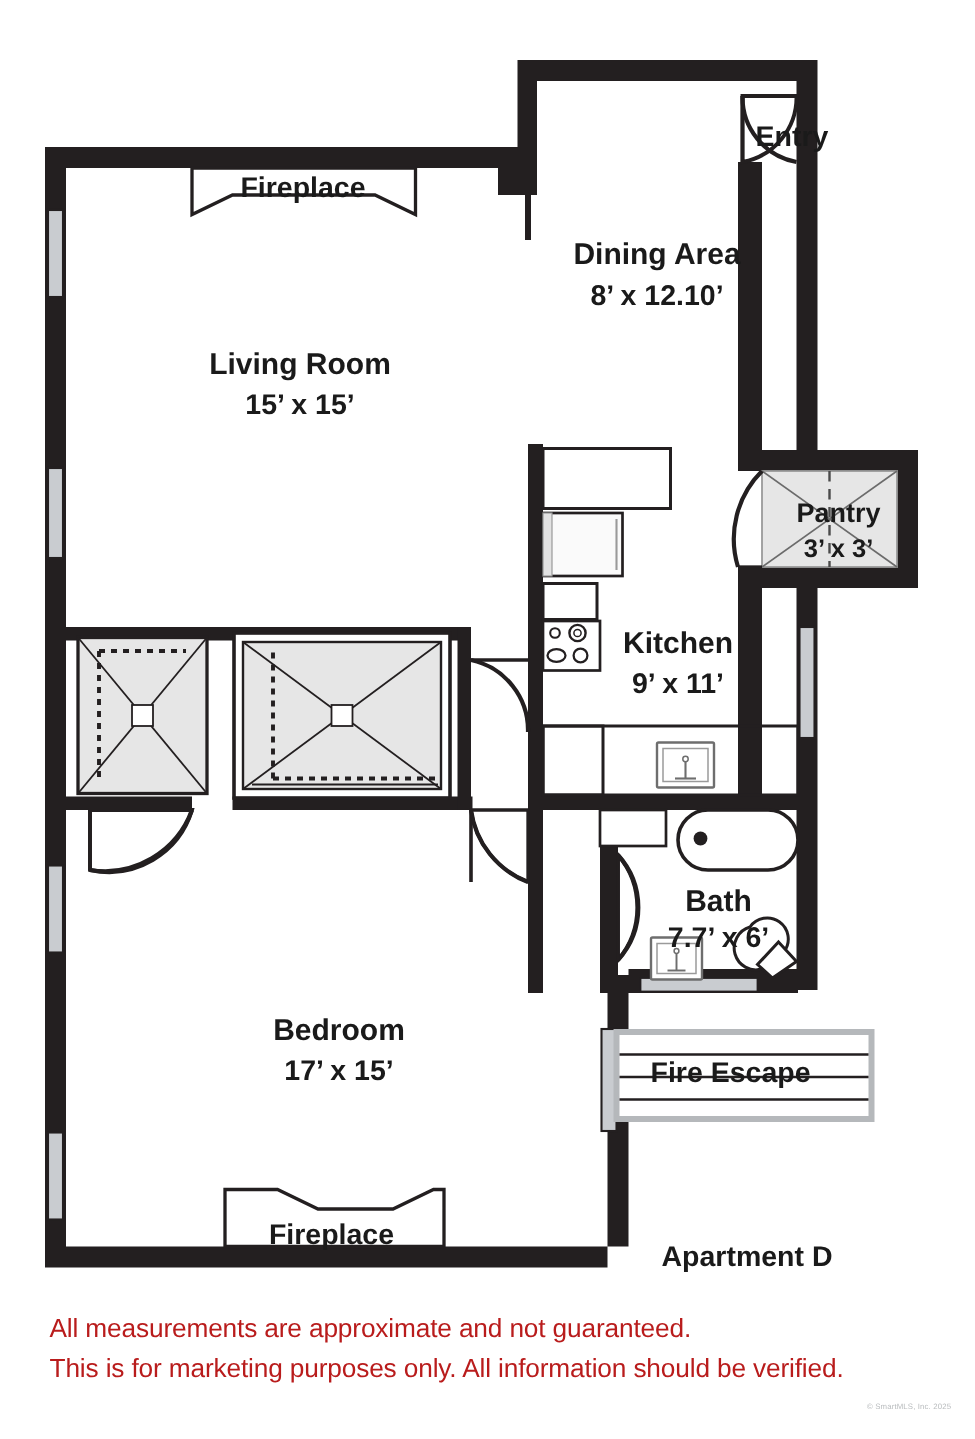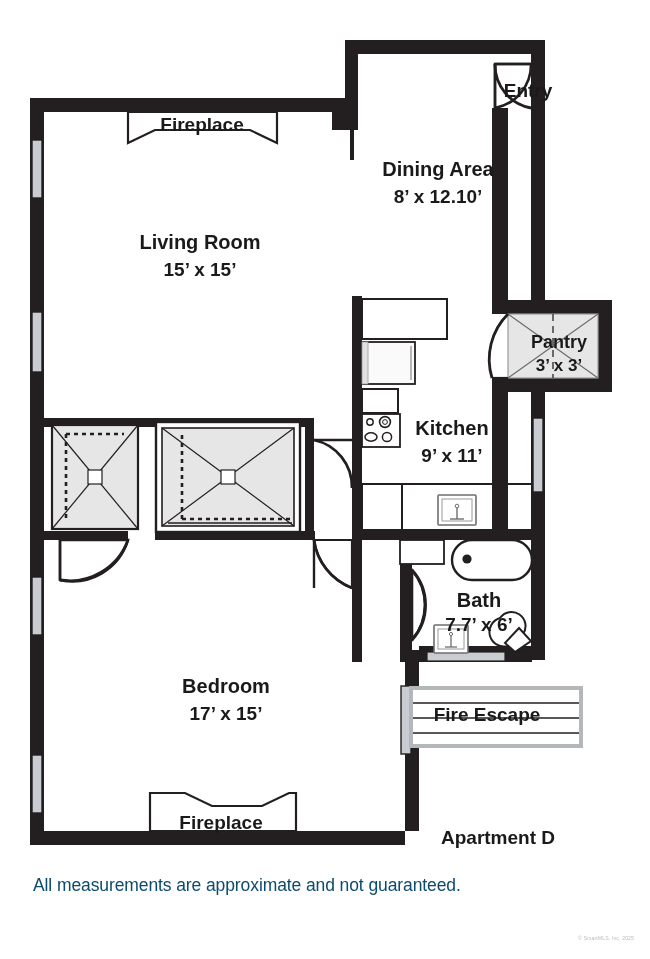--- a/index.html
+++ b/index.html
@@ -4,21 +4,21 @@
 <style>
   html,body{margin:0;padding:0;background:#ffffff;}
   body{
     width:650px;height:959px;position:relative;overflow:hidden;
     font-family:"Liberation Sans", sans-serif;
     color:#1a1a1a;
   }
   #plan{position:absolute;left:0;top:0;width:650px;height:959px;}
   .disclaimer{
     position:absolute;left:33px;top:872px;width:600px;
-    font-size:17.5px;line-height:27px;color:#0c4a6e;
+    font-size:17.5px;line-height:27px;color:#b91c1c;
     font-family:"Liberation Sans", sans-serif;
     font-weight:400;letter-spacing:-0.1px;
   }
   .disclaimer div{white-space:nowrap;}
   .copyright{
     position:absolute;left:578px;top:935px;
     font-size:5.2px;color:#b9bcbe;letter-spacing:0.1px;
     font-family:"Liberation Sans", sans-serif;
   }
 </style>
@@ -257,15 +257,16 @@
 
     <text x="487" y="721" text-anchor="middle" font-family="Liberation Sans, sans-serif" font-size="19" font-weight="bold" fill="#1a1a1a">Fire Escape</text>
 
     <text x="498" y="844" text-anchor="middle" font-family="Liberation Sans, sans-serif" font-size="19" font-weight="bold" fill="#1a1a1a">Apartment D</text>
   </g>
 
 </svg>
 
 <div class="disclaimer">
   <div>All measurements are approximate and not guaranteed.</div>
+  <div>This is for marketing purposes only.  All information should be verified.</div>
 </div>
 
 <div class="copyright">© SmartMLS, Inc.  2025</div>
 
 </body></html>

